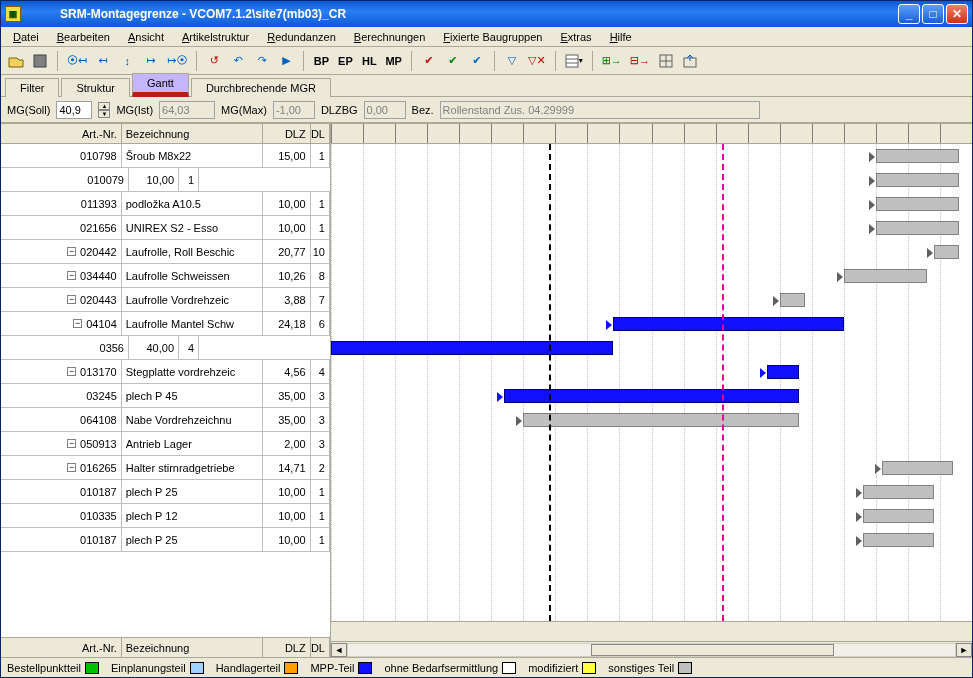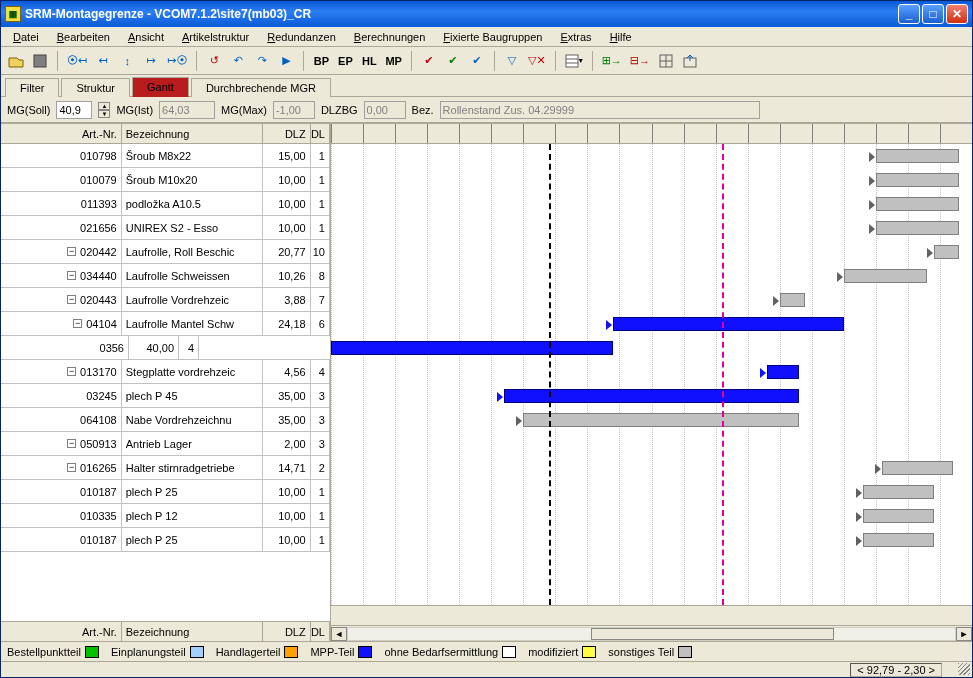--- a/index.html
+++ b/index.html
@@ -1,32 +1,32 @@
 <!DOCTYPE html>
 <html><head>
 <meta charset="utf-8">
 <style>
   * { box-sizing: border-box; }
   html, body { margin: 0; padding: 0; font-family: Tahoma, Arial, sans-serif; font-size: 11px; color: #000; background: #ece9d8; }
   .window { width: 973px; height: 678px; border: 1px solid #0a246a; display: flex; flex-direction: column; position: relative; }
   .titlebar { height: 26px; background: linear-gradient(to bottom, #0a59d6, #2b7ef2 40%, #0a59d6); color: #fff; display: flex; align-items: center; padding: 0 4px 0 4px; font-size: 12px; font-weight: bold; }
   .titlebar .app-icon { width: 16px; height: 16px; margin-right: 4px; background: #f0e040; border: 1px solid #806000; display: inline-flex; align-items: center; justify-content: center; font-size: 9px; color: #004c00; }
-  .titlebar .title-text { flex: 1; white-space: nowrap; overflow: hidden; }
+  .titlebar .title-text { flex: 1; white-space: nowrap; overflow: hidden; margin-left: 35px; }
   .titlebar .win-btns { display: flex; gap: 2px; }
   .titlebar .win-btn { width: 22px; height: 20px; background: linear-gradient(to bottom, #5aa0ff, #1c5fd0); border: 1px solid #fff; border-radius: 3px; display: flex; align-items: center; justify-content: center; color: #fff; font-weight: bold; font-size: 12px; cursor: pointer; }
   .titlebar .win-btn.close { background: linear-gradient(to bottom, #f08070, #d03010); }
   .menubar { height: 20px; background: #ece9d8; border-bottom: 1px solid #aca899; display: flex; align-items: stretch; padding: 0 4px; gap: 2px; }
   .menubar .menu-item { padding: 2px 8px; display: flex; align-items: center; cursor: pointer; }
   .toolbar { height: 28px; background: #ece9d8; border-bottom: 1px solid #aca899; display: flex; align-items: center; padding: 2px 4px; gap: 2px; }
   .toolbar .tb-btn { min-width: 22px; height: 22px; border: 1px solid #ece9d8; display: flex; align-items: center; justify-content: center; cursor: pointer; font-size: 11px; padding: 0 2px; }
   .toolbar .sep { width: 1px; height: 20px; background: #aca899; margin: 0 4px; }
   .toolbar .tb-btn.bold { font-weight: bold; }
   .tabsrow { height: 22px; background: #ece9d8; border-bottom: 1px solid #aca899; display: flex; align-items: flex-end; padding-left: 4px; }
   .tabsrow .tab { padding: 3px 14px; border: 1px solid #aca899; border-bottom: none; background: #ece9d8; margin-right: 2px; cursor: pointer; position: relative; top: 1px; }
-  .tabsrow .tab.active { background: #b91c1c; font-weight: normal; border-bottom: 1px solid #b91c1c; }
+  .tabsrow .tab.active { background: #c4b5fd; font-weight: normal; border-bottom: 5px solid #b91c1c; }
   .paramrow { height: 26px; background: #ece9d8; border-bottom: 1px solid #aca899; display: flex; align-items: center; padding: 2px 6px; gap: 6px; font-size: 11px; }
   .paramrow .lbl { color: #000; }
   .paramrow input[type=text] { height: 18px; border: 1px solid #a0a0a0; padding: 0 2px; font-size: 11px; }
   .paramrow .spinner { display: flex; flex-direction: column; }
   .paramrow .spinner .sp { width: 12px; height: 8px; background: #ece9d8; border: 1px solid #888; font-size: 6px; line-height: 6px; text-align: center; cursor: pointer; }
   .paramrow input.ro { background: #ece9d8; color: #808080; }
   .paramrow input.bez { background: #ece9d8; color: #808080; flex: 0 0 320px; width: 320px; }
   .content { flex: 1; display: flex; overflow: hidden; border-top: 1px solid #aca899; }
   .leftpane { width: 330px; display: flex; flex-direction: column; background: #fff; border-right: 1px solid #aca899; }
   .grid-head, .grid-foot { height: 20px; background: #ece9d8; border-bottom: 1px solid #aca899; display: flex; }
@@ -223,21 +223,20 @@
               <span>010798</span>
             </div>
             <div class="gc col-bez">Šroub M8x22</div>
             <div class="gc col-dlz">15,00</div>
             <div class="gc col-dl">1</div>
           </div>
           <div class="grid-row">
             <div class="gc col-art">
               <span>010079</span>
             </div>
-            <div class="gc col-bez">Šroub M10x20</div>
             <div class="gc col-dlz">10,00</div>
             <div class="gc col-dl">1</div>
           </div>
           <div class="grid-row">
             <div class="gc col-art">
               <span>011393</span>
             </div>
             <div class="gc col-bez">podložka A10.5</div>
             <div class="gc col-dlz">10,00</div>
             <div class="gc col-dl">1</div>
@@ -534,18 +533,14 @@
       <div class="lg-item">
         <span>modifiziert</span>
         <span class="swatch" style="background: rgb(255, 255, 64);"></span>
       </div>
       <div class="lg-item">
         <span>sonstiges Teil</span>
         <span class="swatch" style="background: rgb(192, 192, 192);"></span>
       </div>
     </div>
 
-  <div class="statusbar">
-    <span class="coords">&lt; 92,79 - 2,30 &gt;</span>
-    <div class="grip"></div>
-  </div>
 
 </div>
 
 </body></html>

